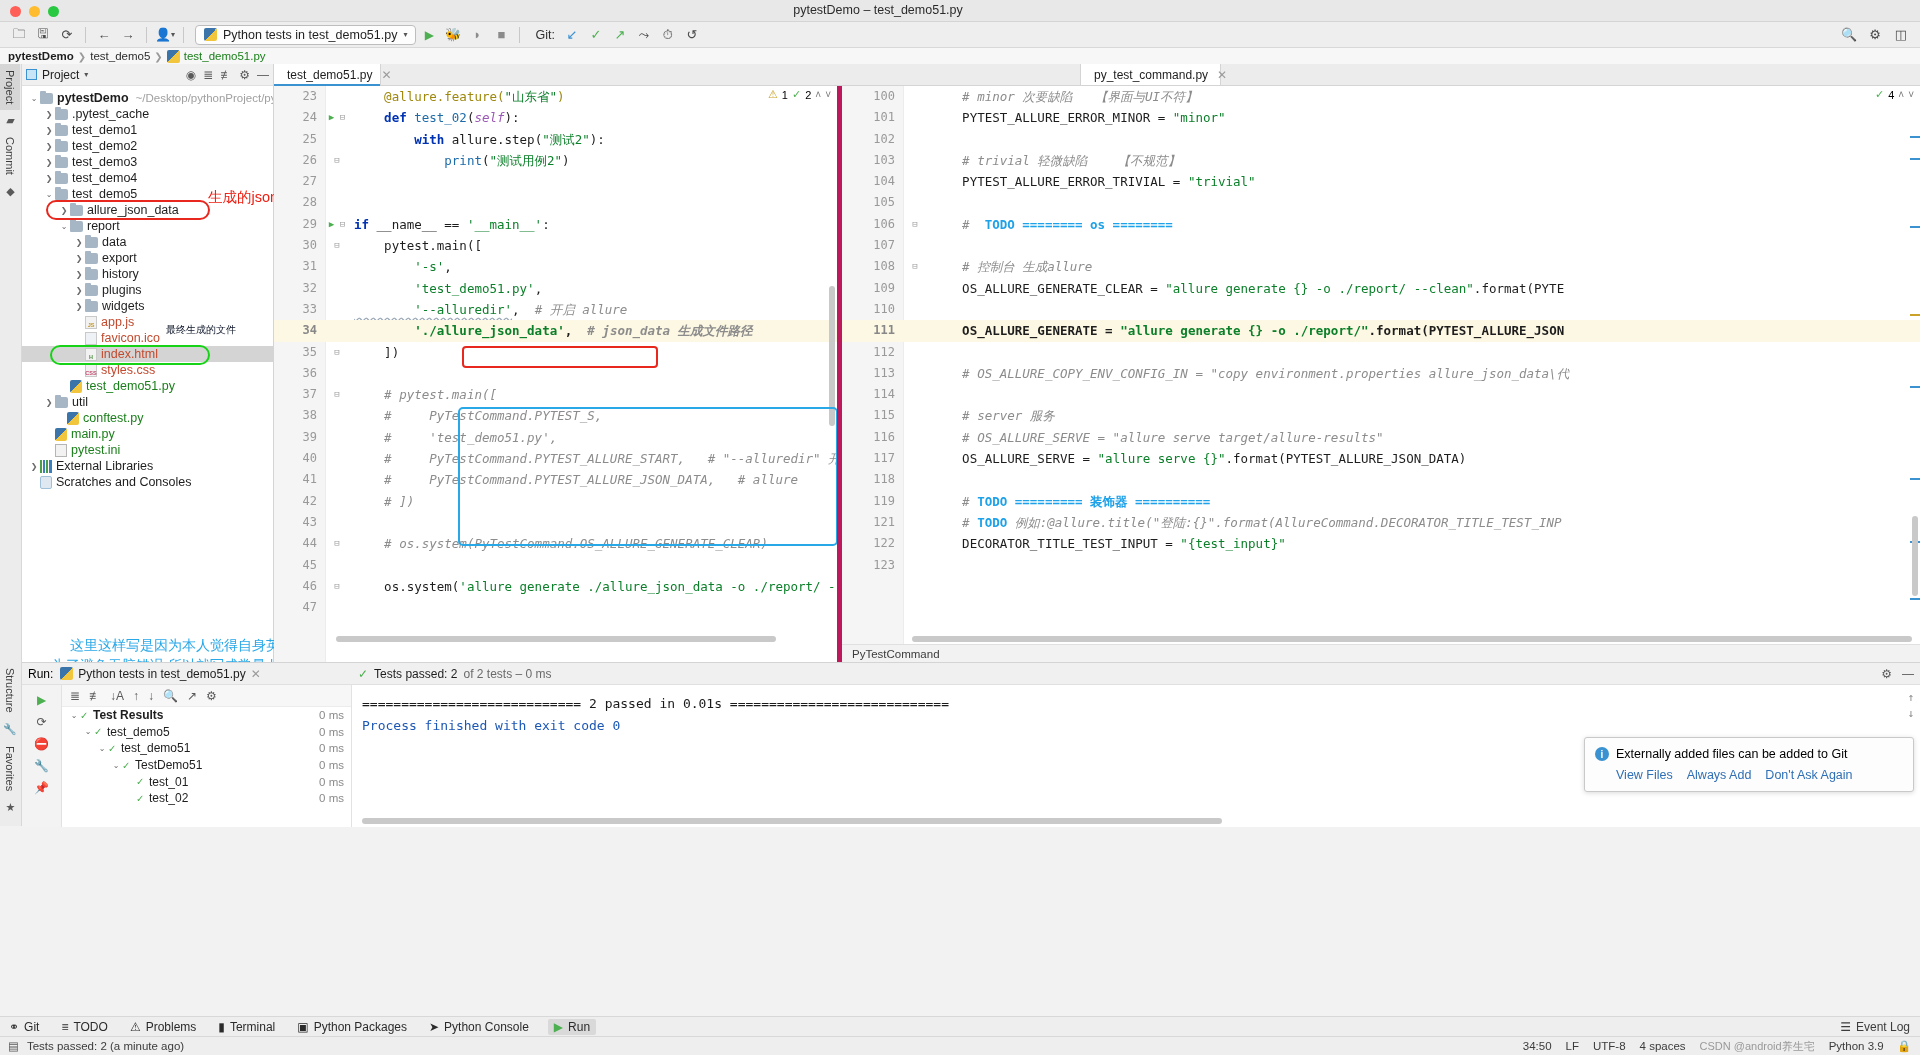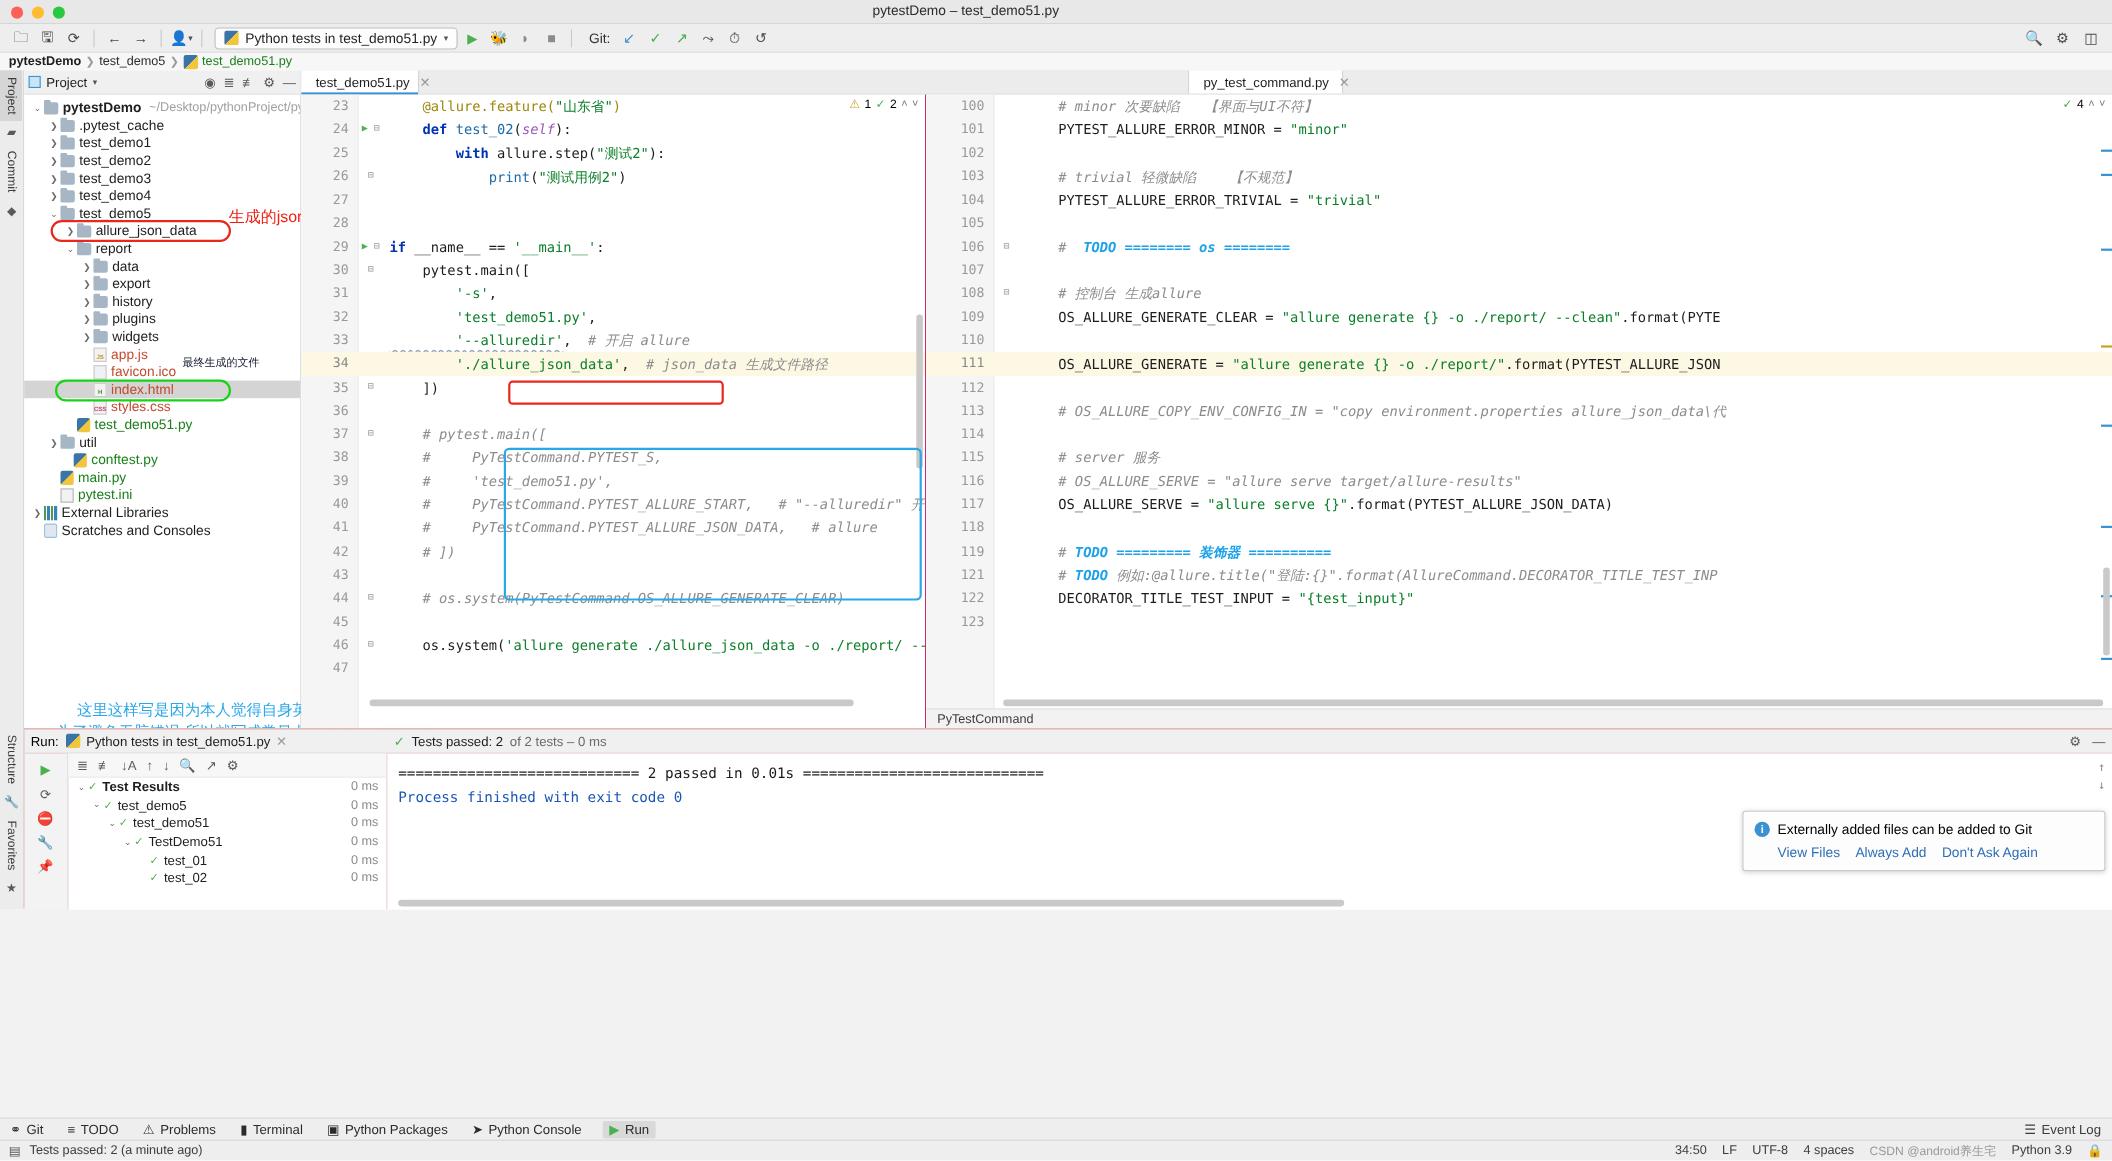--- a/index.html
+++ b/index.html
@@ -137,53 +137,53 @@
     display: flex; align-items: center; gap: 5px; padding: 0 8px;
     font-size: 12px; color: #1d1d1d; background: #ffffff;
     border-right: 1px solid #d4d4d4; position: relative;
   }
   .etab .close { color: #9a9a9a; font-size: 12px; margin-left: 4px; }
   .etab.active:after {
     content: ""; position: absolute; left: 0; right: 0; bottom: -1px; height: 2px; background: #3b92d1;
   }
   .split { display: flex; height: 576px; }
   .pane { position: relative; background: #ffffff; overflow: hidden; }
-  .pane-left { width: 568px; border-right: 1px solid #be185d; }
+  .pane-left { width: 568px; border-right: 5px solid #be185d; }
   .pane-right { width: 1078px; }
   .gutter {
     position: absolute; top: 0; left: 0; bottom: 0; width: 52px;
     background: #f5f5f5; border-right: 1px solid #ececec;
   }
   .gutter.wide { width: 62px; }
   .code { position: absolute; top: 0; left: 0; right: 0; bottom: 0;
     font-family: "DejaVu Sans Mono", monospace; font-size: 12.5px; }
   .ln {
     position: relative; height: 21.3px; line-height: 21.3px; white-space: pre;
     display: flex; align-items: center;
   }
   .ln .num {
     width: 52px; flex: none; text-align: right; padding-right: 9px;
     color: #999999; font-size: 12px; font-family: "DejaVu Sans Mono", monospace;
   }
   .ln.wide .num { width: 62px; }
   .ln .gutmark { width: 22px; flex: none; text-align: center; font-size: 9px; color: #8a8a8a; }
   .ln .src { padding-left: 6px; white-space: pre; }
-  .ln.hl { background: #fdf8e3; }
+  .ln.hl { background: #fdf8e3; font-weight: bold; }
   .ln.hl .num { color: #888; }
   .runarrow { color: #4caf50; font-size: 9px; }
   .fold { color: #9a9a9a; font-size: 9px; }
   
   .k { color: #0033b3; font-weight: bold; }
   .s { color: #0b7f29; }
   .c { color: #8c8c8c; font-style: italic; }
   .dec { color: #9e880d; }
   .fn { color: #1d6ba8; }
   .self { color: #9b59b6; font-style: italic; }
   .pl { color: #1d1d1d; }
-  .todo { color: #1da1e8; font-style: italic; font-weight: bold; }
+  .todo { color: #1da1e8; font-weight: bold; }
   .wavy { text-decoration: underline wavy #9aa8b5; text-underline-offset: 3px; }
 
   .inspect {
     position: absolute; top: 2px; right: 6px; display: flex; align-items: center;
     gap: 4px; font-size: 11px; z-index: 6;
   }
   .warn-tri { color: #c9a227; }
   .ok-check { color: #4caf50; }
   .chev { color: #777; font-size: 10px; }
 

